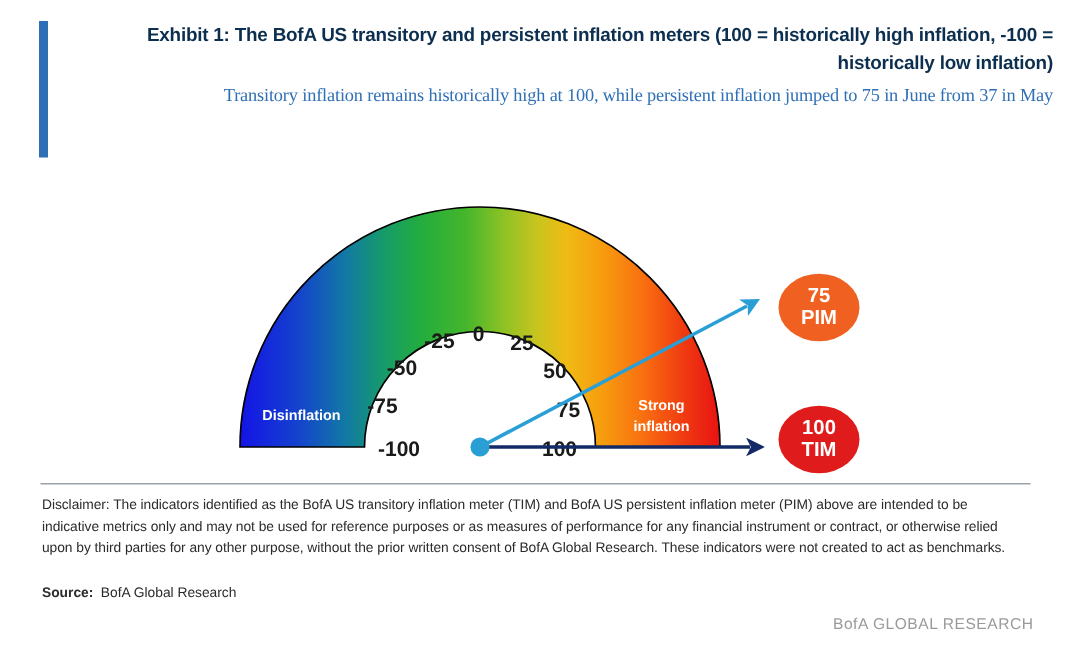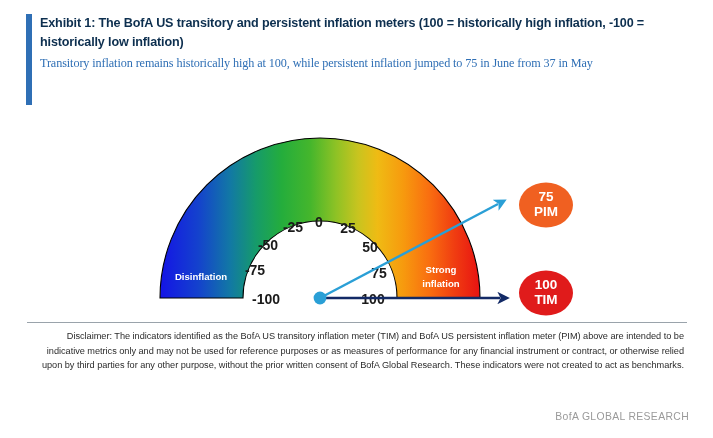--- a/index.html
+++ b/index.html
@@ -34,20 +34,21 @@
     top: 14px;
     width: 6px;
     height: 91px;
     background: #2f6fb5;
   }
   #header-text {
     position: absolute;
     left: 40px;
     top: 14px;
     width: 662px;
+    text-align: right;
   }
   .exhibit-title {
     font-size: 12.6px;
     font-weight: bold;
     color: #0d2f4f;
     line-height: 18.5px;
     letter-spacing: -0.15px;
     margin: 0;
   }
   .exhibit-subtitle {
@@ -99,21 +100,20 @@
     fill: #ffffff;
   }
 
   
   #footer-block {
     position: absolute;
     left: 0px;
     top: 322px;
     width: 713px;
     height: 116px;
-    text-align: right;
   }
   #footer-rule {
     position: absolute;
     left: 27px;
     top: 0px;
     width: 660px;
     height: 1px;
     background: #9aa3ab;
   }
   #disclaimer-text {
@@ -229,16 +229,19 @@
         <ellipse cx="546" cy="185" rx="27" ry="22.5" fill="#e01b1b"></ellipse>
         <text class="badge-value-text" x="546" y="181" text-anchor="middle">100</text>
         <text class="badge-name-text" x="546" y="196" text-anchor="middle">TIM</text>
       </g>
     </svg>
   </div>
 
   <div id="footer-block">
     <div id="footer-rule"></div>
     <div id="disclaimer-text">Disclaimer: The indicators identified as the BofA US transitory inflation meter (TIM) and BofA US persistent inflation meter (PIM) above are intended to be indicative metrics only and may not be used for reference purposes or as measures of performance for any financial instrument or contract, or otherwise relied upon by third parties for any other purpose, without the prior written consent of BofA Global Research. These indicators were not created to act as benchmarks.</div>
+    <div id="source-line">
+      <span id="source-label">Source:</span><span id="source-value">BofA Global Research</span>
+    </div>
     <div id="watermark">BofA GLOBAL RESEARCH</div>
   </div>
 
 </div>
 
 </body></html>

